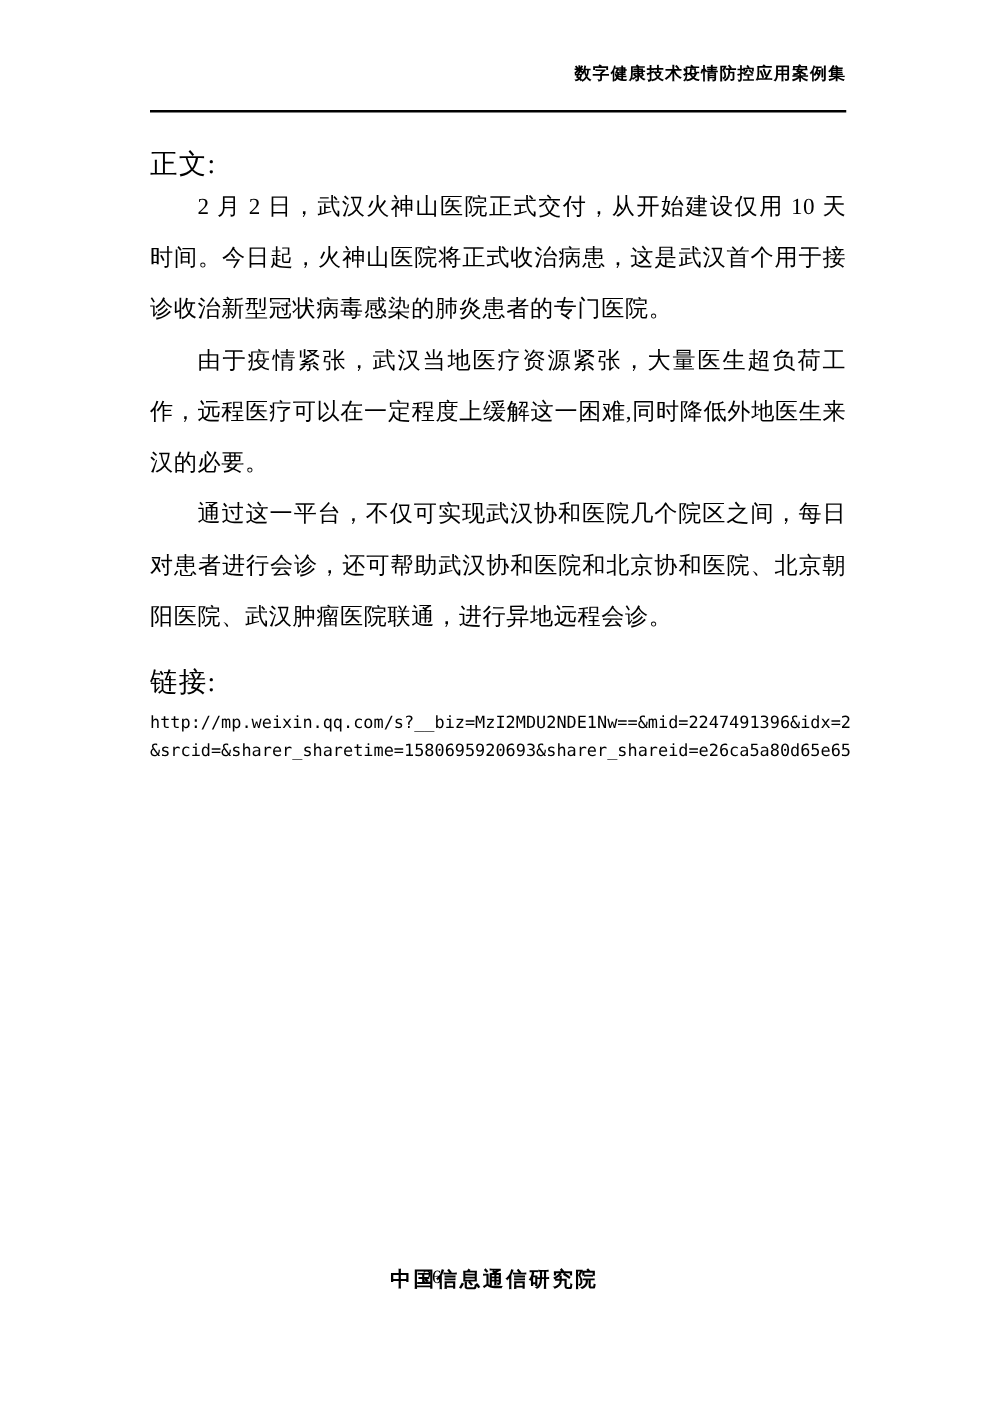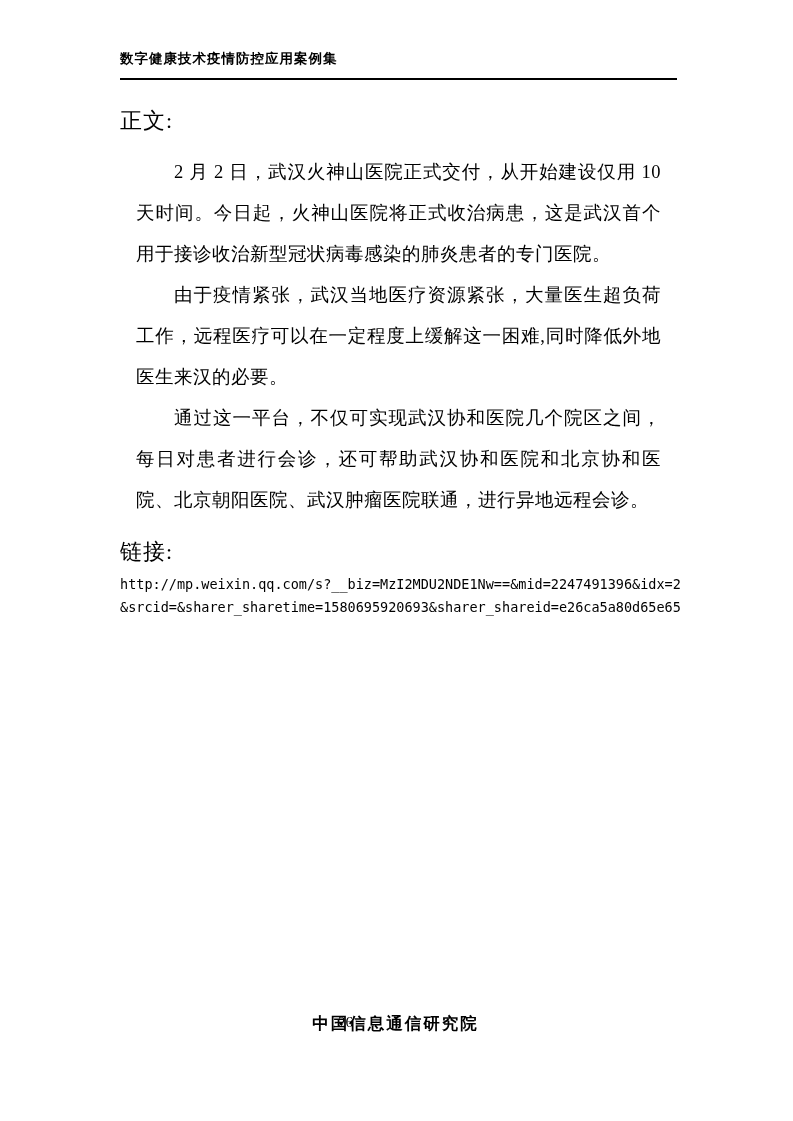--- a/index.html
+++ b/index.html
@@ -9,36 +9,36 @@
     height: 1121px;
     margin: 0 auto;
     background: #ffffff;
     color: #000000;
     font-family: "Liberation Serif", "DejaVu Serif", serif;
     box-sizing: border-box;
     padding: 50px 116px 0 120px;
     overflow: hidden;
   }
   .running-header {
-    text-align: left;
+    text-align: right;
     font-weight: bold;
     font-size: 13.5px;
     line-height: 18px;
     letter-spacing: 1px;
-    padding-bottom: 10px;
+    padding-bottom: 20px;
     border-bottom: 2px solid #000000;
   }
   .section-heading {
     font-size: 22px;
     line-height: 30px;
     font-weight: normal;
     letter-spacing: 1px;
     margin: 26px 0 0 0;
   }
-  .body-text { margin: 16px; }
+  .body-text { margin: 0; }
   .body-text p {
     margin: 0;
     font-size: 18.5px;
     line-height: 41px;
     letter-spacing: 0.5px;
     text-align: justify;
     text-indent: 38px;
   }
   .links-heading { margin-top: 16px; }
   .url-block { margin-top: 6px; }

